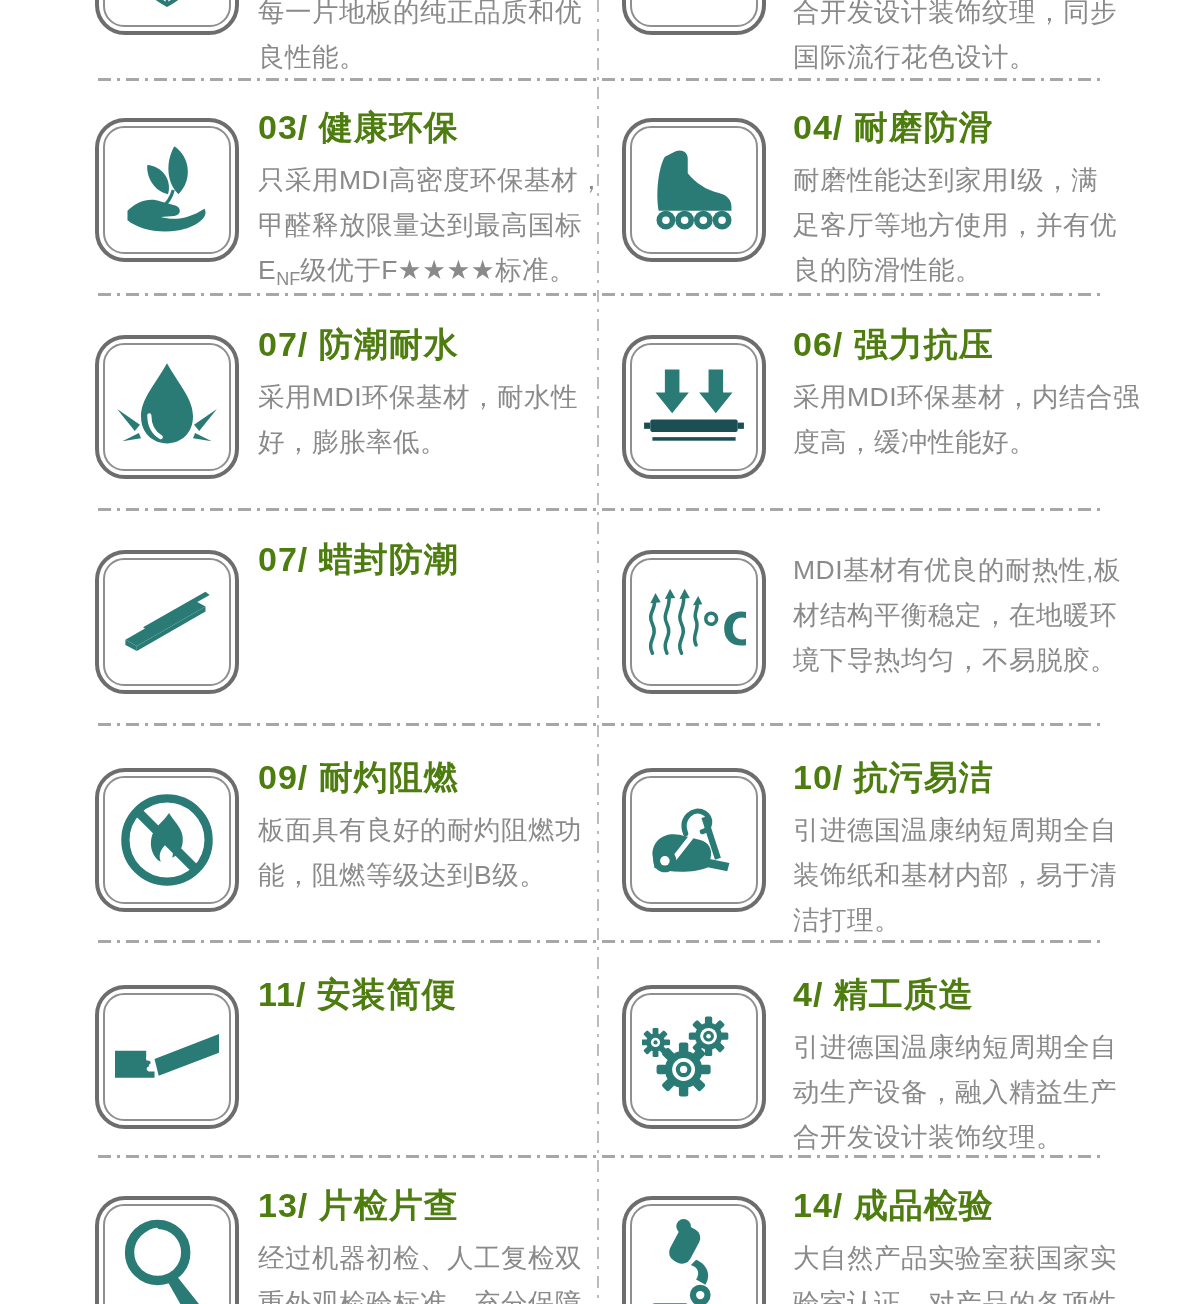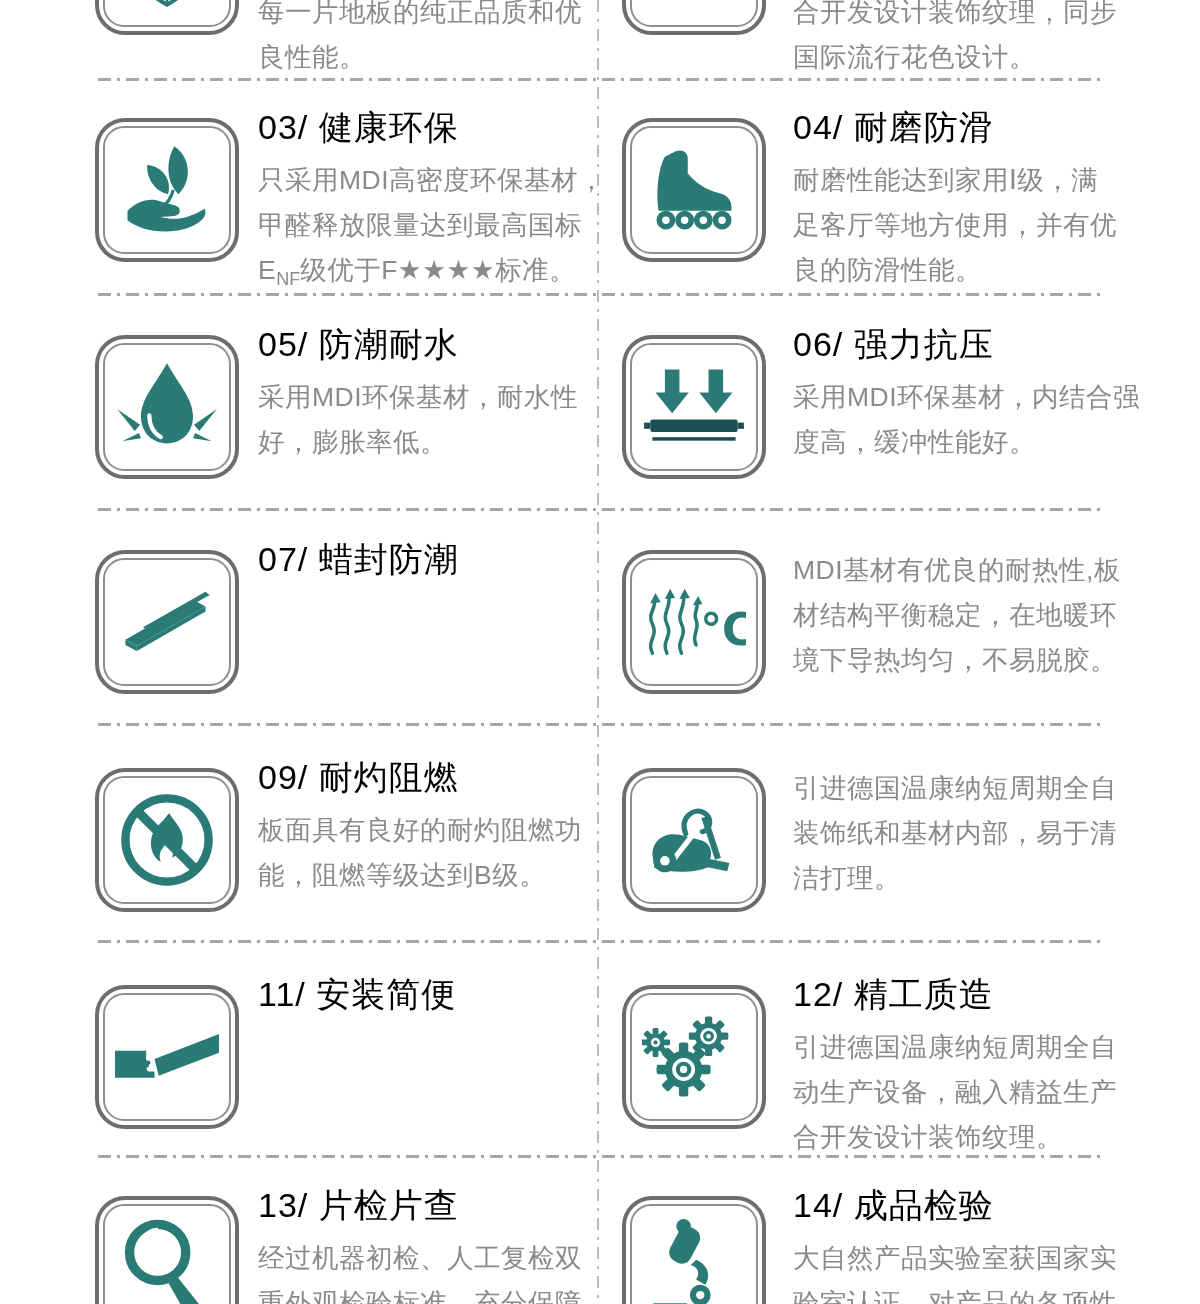--- a/index.html
+++ b/index.html
@@ -12,21 +12,21 @@
         background:repeating-linear-gradient(90deg,#a7a7a7 0 13px,transparent 13px 19px,#a7a7a7 19px 22px,transparent 22px 28px);}
   
   .cell{position:absolute;width:512px;height:0;overflow:visible;}
   .iconbox{position:absolute;left:0;top:12px;width:144px;height:144px;box-sizing:border-box;
            border:4px solid #6d6d6d;border-radius:30px;background:#fff;padding:4px;}
   .ibx-inner{width:100%;height:100%;box-sizing:border-box;border:2px solid #8f8f8f;border-radius:21px;
              display:flex;align-items:center;justify-content:center;overflow:hidden;}
   .iconbox svg{width:104px;height:104px;display:block;}
   .ctext{position:absolute;left:163px;top:0;width:372px;}
   .right .ctext{left:171px;}
-  .ctitle{margin:0;font-size:34px;line-height:42px;font-weight:normal;color:#000000;letter-spacing:1px;}
+  .ctitle{margin:0;font-size:34px;line-height:42px;font-weight:bold;color:#4d7c0f;letter-spacing:1px;}
   .cdesc{margin:10px 0 0;font-size:26.5px;line-height:45px;color:#8a8a8a;white-space:pre-line;letter-spacing:0.5px;}
   .cut .iconbox{top:-89px;}
   sub{font-size:18px;letter-spacing:0;}
 </style>
 </head>
 <body>
 
 <div id="page">
 
   <div class="vdiv"></div>
@@ -143,21 +143,21 @@
         <g fill="#2a7b75">
           <path d="M2 52 L24 67 L19 73 Z"></path>
               <path d="M7 83 L23 75 L25 80 Z"></path>
           <path d="M98 52 L76 67 L81 73 Z"></path>
               <path d="M93 83 L77 75 L75 80 Z"></path>
         </g>
       </svg>
     </div>
       </div>
     <div class="ctext">
-      <h3 class="ctitle">05/ 防潮耐水</h3>
+      <h3 class="ctitle">07/ 防潮耐水</h3>
       <p class="cdesc">采用MDI环保基材，耐水性
 好，膨胀率低。</p>
     </div>
   </div>
 
   <div class="cell right" style="left:622px;top:323px">
     <div class="iconbox">
         <div class="ibx-inner">
       <svg viewBox="0 0 100 100">
         <g fill="#2a7b75">
@@ -248,20 +248,21 @@
         <rect x="34" y="38" width="5" height="48" transform="rotate(38 40 62)" fill="#ffffff"></rect>
         <circle cx="22" cy="70" r="11" fill="#2a7b75"></circle>
             <circle cx="22" cy="70" r="4.6" fill="#ffffff"></circle>
         <path d="M42 44 C36 28 50 18 60 24 C68 29 66 40 58 42" fill="none" stroke="#2a7b75" stroke-width="5" stroke-linecap="round"></path>
         <path d="M60 28 L73 68" stroke="#2a7b75" stroke-width="6"></path>
         <path d="M64 68 L84 72 L82 80 L62 76 Z" fill="#2a7b75"></path>
       </svg>
     </div>
       </div>
     <div class="ctext">
+      <h3 class="ctitle">10/ 抗污易洁</h3>
       <p class="cdesc">引进德国温康纳短周期全自
 装饰纸和基材内部，易于清
 洁打理。</p>
     </div>
   </div>
 
   <div class="cell" style="left:95px;top:973px">
     <div class="iconbox">
         <div class="ibx-inner">
       <svg viewBox="0 0 100 100">
@@ -324,21 +325,21 @@
             <rect x="-2.8" y="-14" width="5.6" height="6" rx="1.2" transform="rotate(270)"></rect>
             <rect x="-2.8" y="-14" width="5.6" height="6" rx="1.2" transform="rotate(315)"></rect>
           </g>
           <circle r="4.4" fill="#ffffff"></circle>
               <circle r="2" fill="#2a7b75"></circle>
         </g>
       </svg>
     </div>
       </div>
     <div class="ctext">
-      <h3 class="ctitle">12/ 精工质造</h3>
+      <h3 class="ctitle">4/ 精工质造</h3>
       <p class="cdesc">引进德国温康纳短周期全自
 动生产设备，融入精益生产
 合开发设计装饰纹理。</p>
     </div>
   </div>
 
   <div class="cell" style="left:95px;top:1184px">
     <div class="iconbox">
         <div class="ibx-inner">
       <svg viewBox="0 0 100 100">

